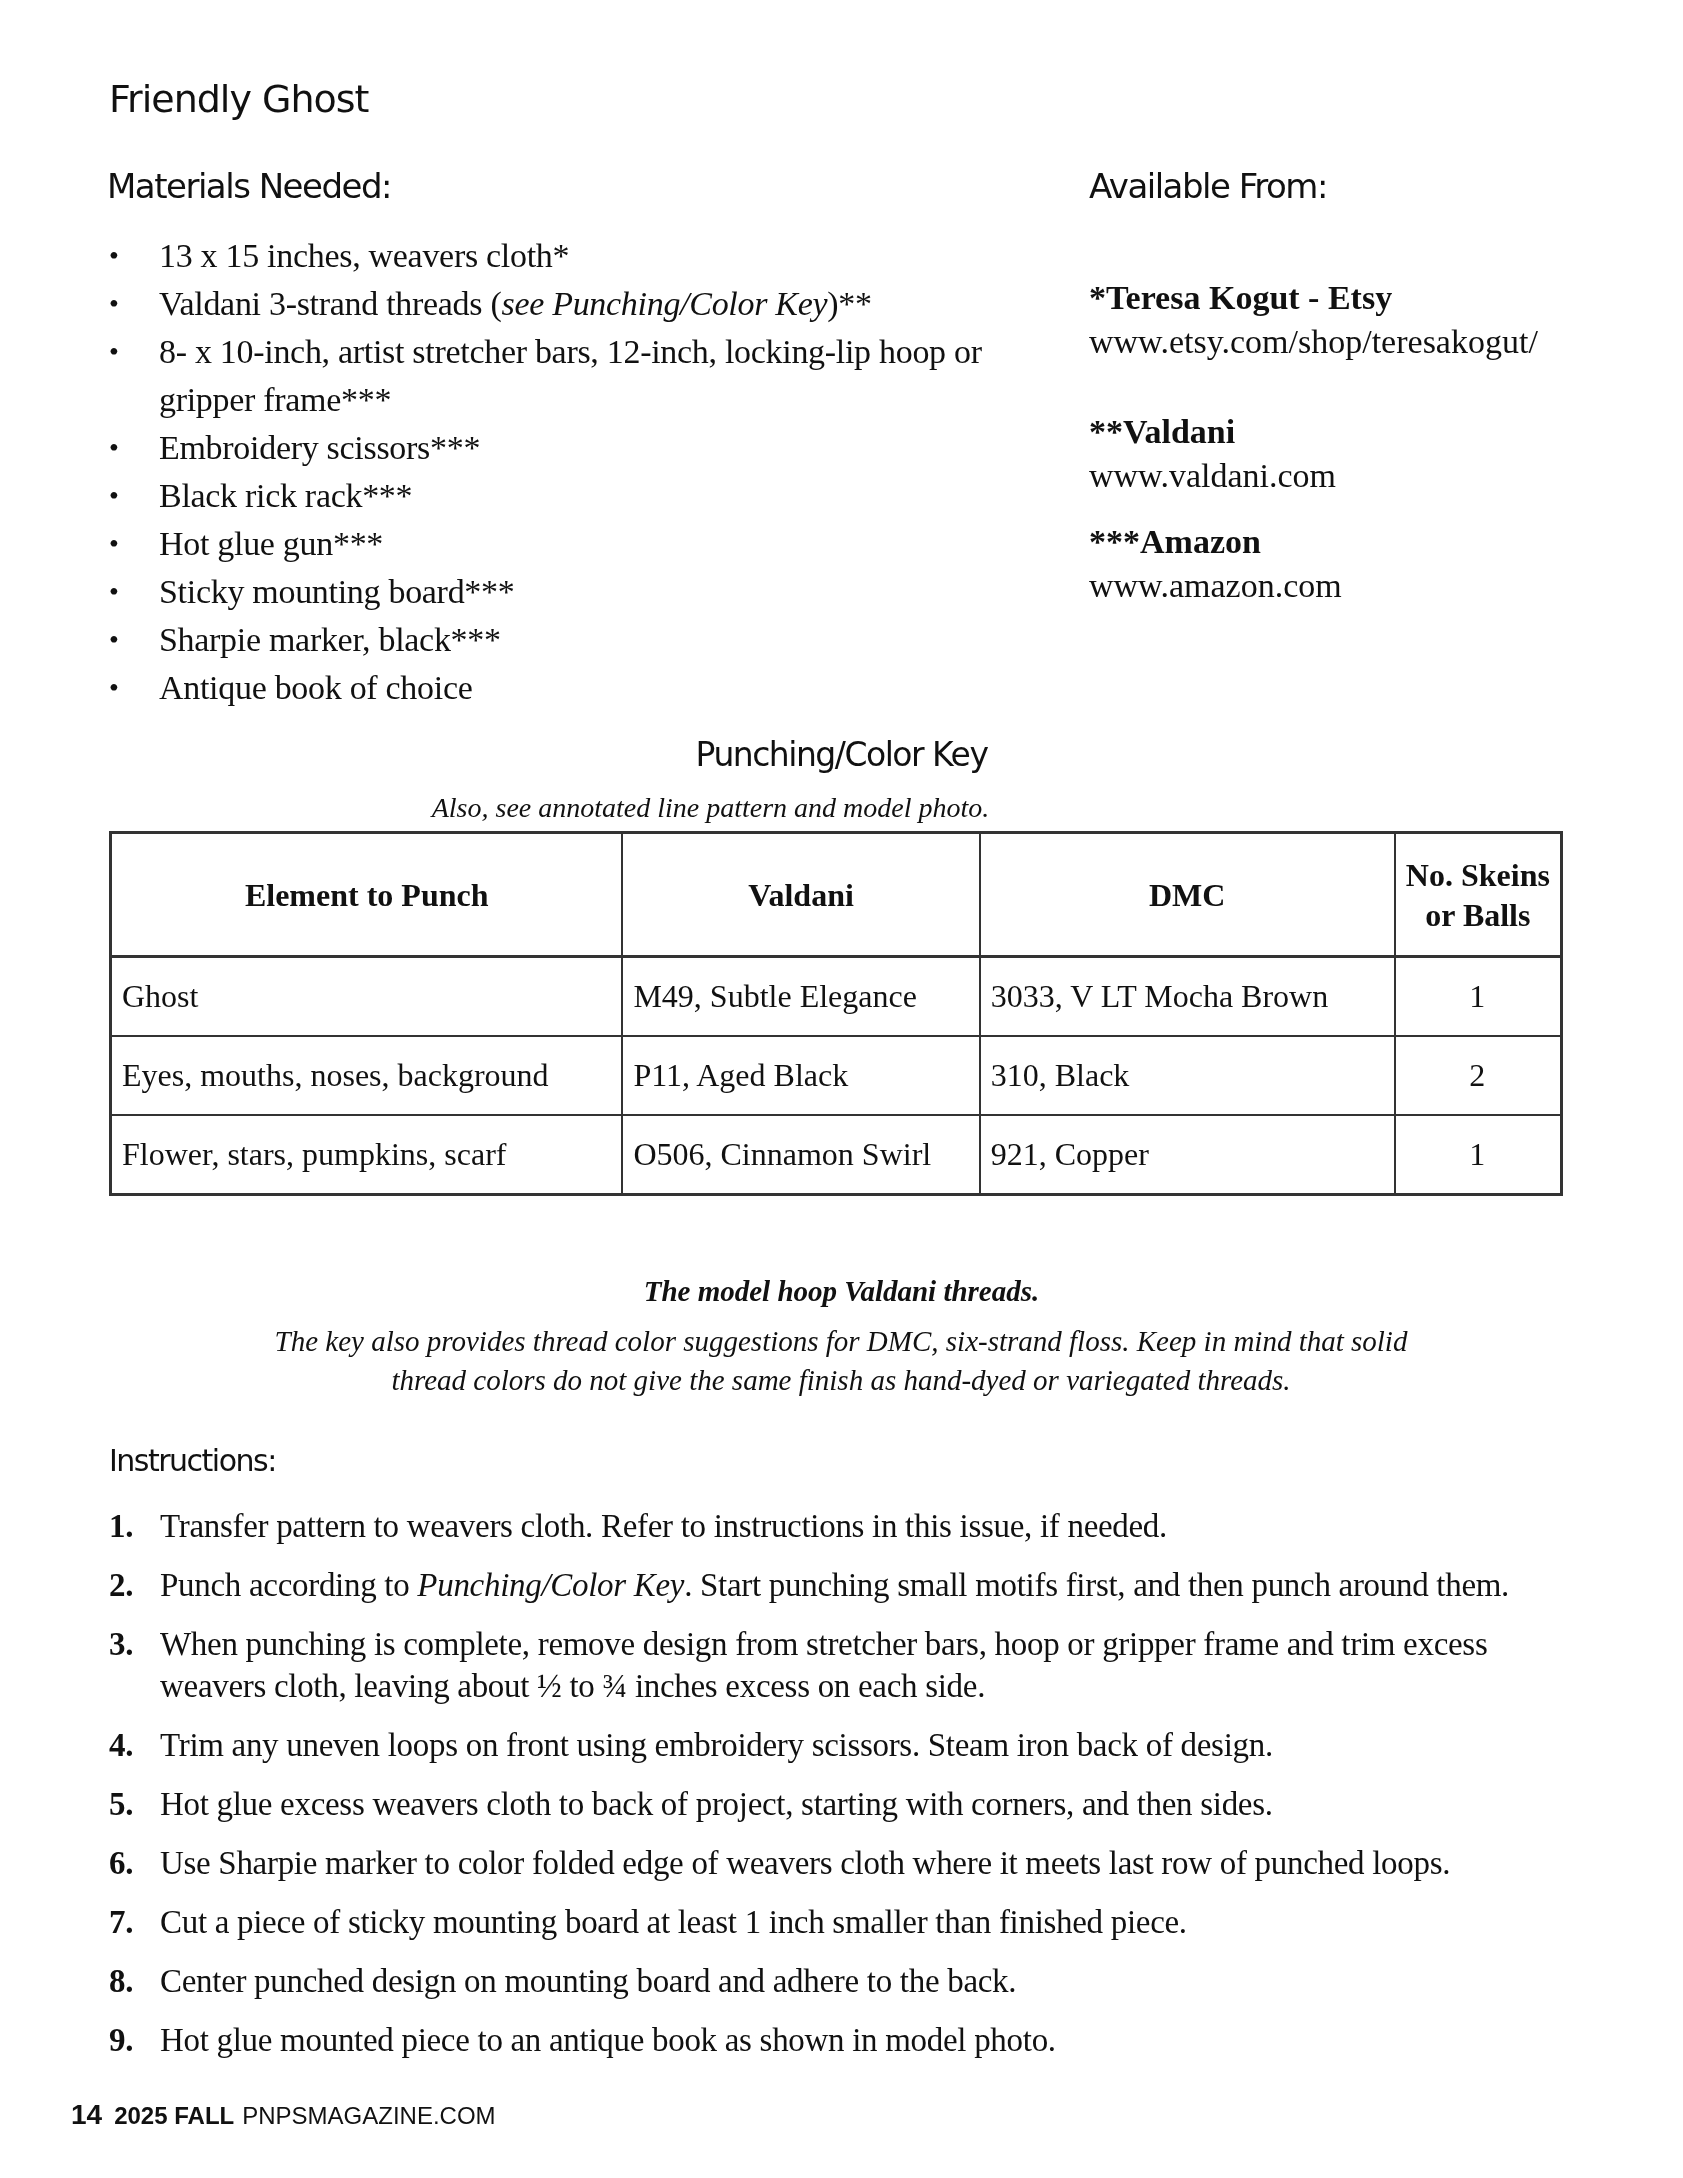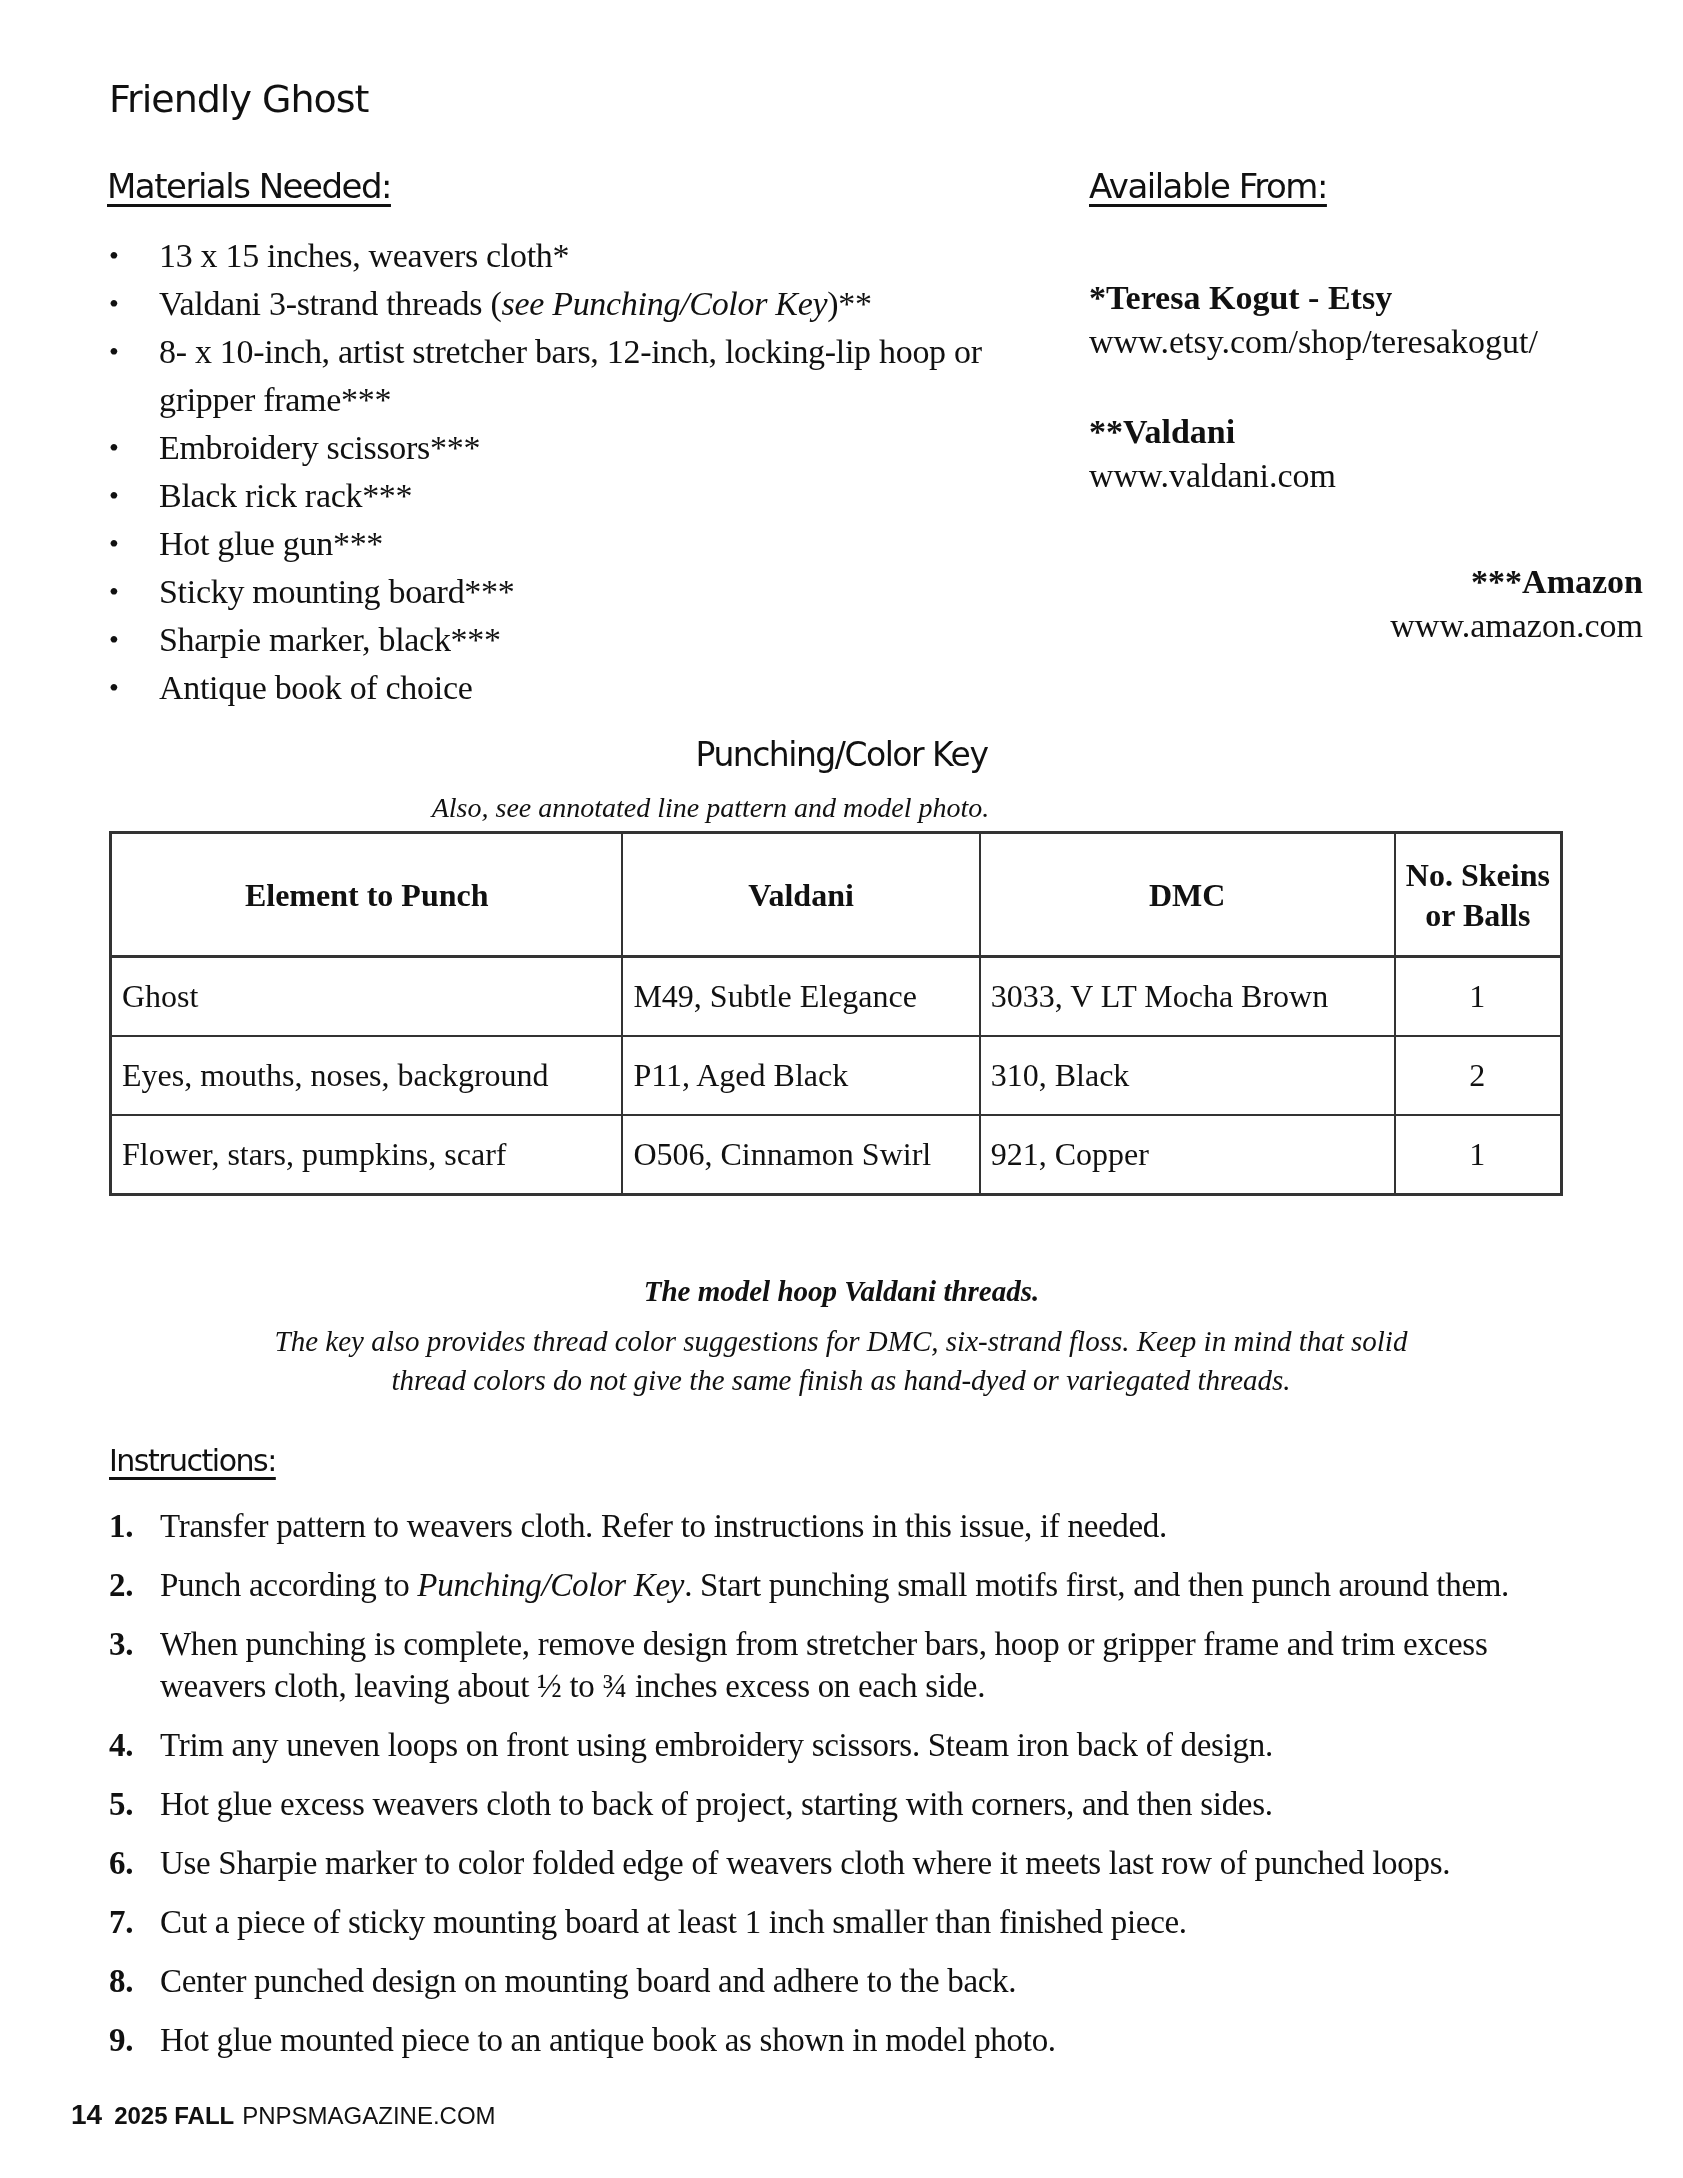--- a/index.html
+++ b/index.html
@@ -1,19 +1,19 @@
 <!DOCTYPE html>
 <html><head>
   <meta charset="utf-8">
   <style>
     html, body { margin: 0; padding: 0; background: #ffffff; }
     body { width: 1683px; height: 2178px; position: relative; color: #111; font-family: "Liberation Serif", serif; overflow: hidden; }
     .abs { position: absolute; }
     .title { left: 109px; top: 77px; font-family: "DejaVu Sans", sans-serif; font-size: 38px; letter-spacing: -1px; }
-    .heading { font-family: "DejaVu Sans", sans-serif; font-size: 34px; letter-spacing: -1.5px; text-decoration: underline; text-decoration-thickness: 3px; text-underline-offset: 6px; }
+    .heading { font-family: "DejaVu Sans", sans-serif; font-size: 34px; letter-spacing: -1.5px; text-decoration-thickness: 3px; text-underline-offset: 6px; }
     .mat-heading { left: 107px; top: 166px; }
     .avail-heading { left: 1089px; top: 166px; }
     ul.materials { position: absolute; left: 109px; top: 232px; margin: 0; padding: 0; list-style: none; width: 911px; }
     ul.materials li { position: relative; padding-left: 50px; font-size: 34px; line-height: 48px; letter-spacing: -0.3px; }
     ul.materials li .bullet { position: absolute; left: 0; top: 0; font-size: 28px; }
     .italic { font-style: italic; }
     .avail { position: absolute; left: 1089px; width: 554px; font-size: 34px; }
     .avail .name { font-weight: bold; line-height: 42px; margin-top: 39px; }
     .avail .url { line-height: 46px; }
     .key-title { left: 0; width: 1683px; top: 735px; text-align: center; font-family: "DejaVu Sans", sans-serif; font-size: 33px; letter-spacing: -1.5px; }
@@ -55,21 +55,21 @@
 
 <div class="abs heading avail-heading">Available From:</div>
 <div class="avail" style="top:238px;">
   <div class="name">*Teresa Kogut - Etsy</div>
   <div class="url">www.etsy.com/shop/teresakogut/</div>
 </div>
 <div class="avail" style="top:372px;">
   <div class="name">**Valdani</div>
   <div class="url">www.valdani.com</div>
 </div>
-<div class="avail" style="top:522px;text-align:right;">
+<div class="avail" style="top:482px;">
   <div class="name">***Amazon</div>
   <div class="url">www.amazon.com</div>
 </div>
 
 <div class="abs key-title">Punching/Color Key</div>
 <div class="abs key-sub">Also, see annotated line pattern and model photo.</div>
 
 <table class="key">
   <colgroup>
     <col style="width:513px">

